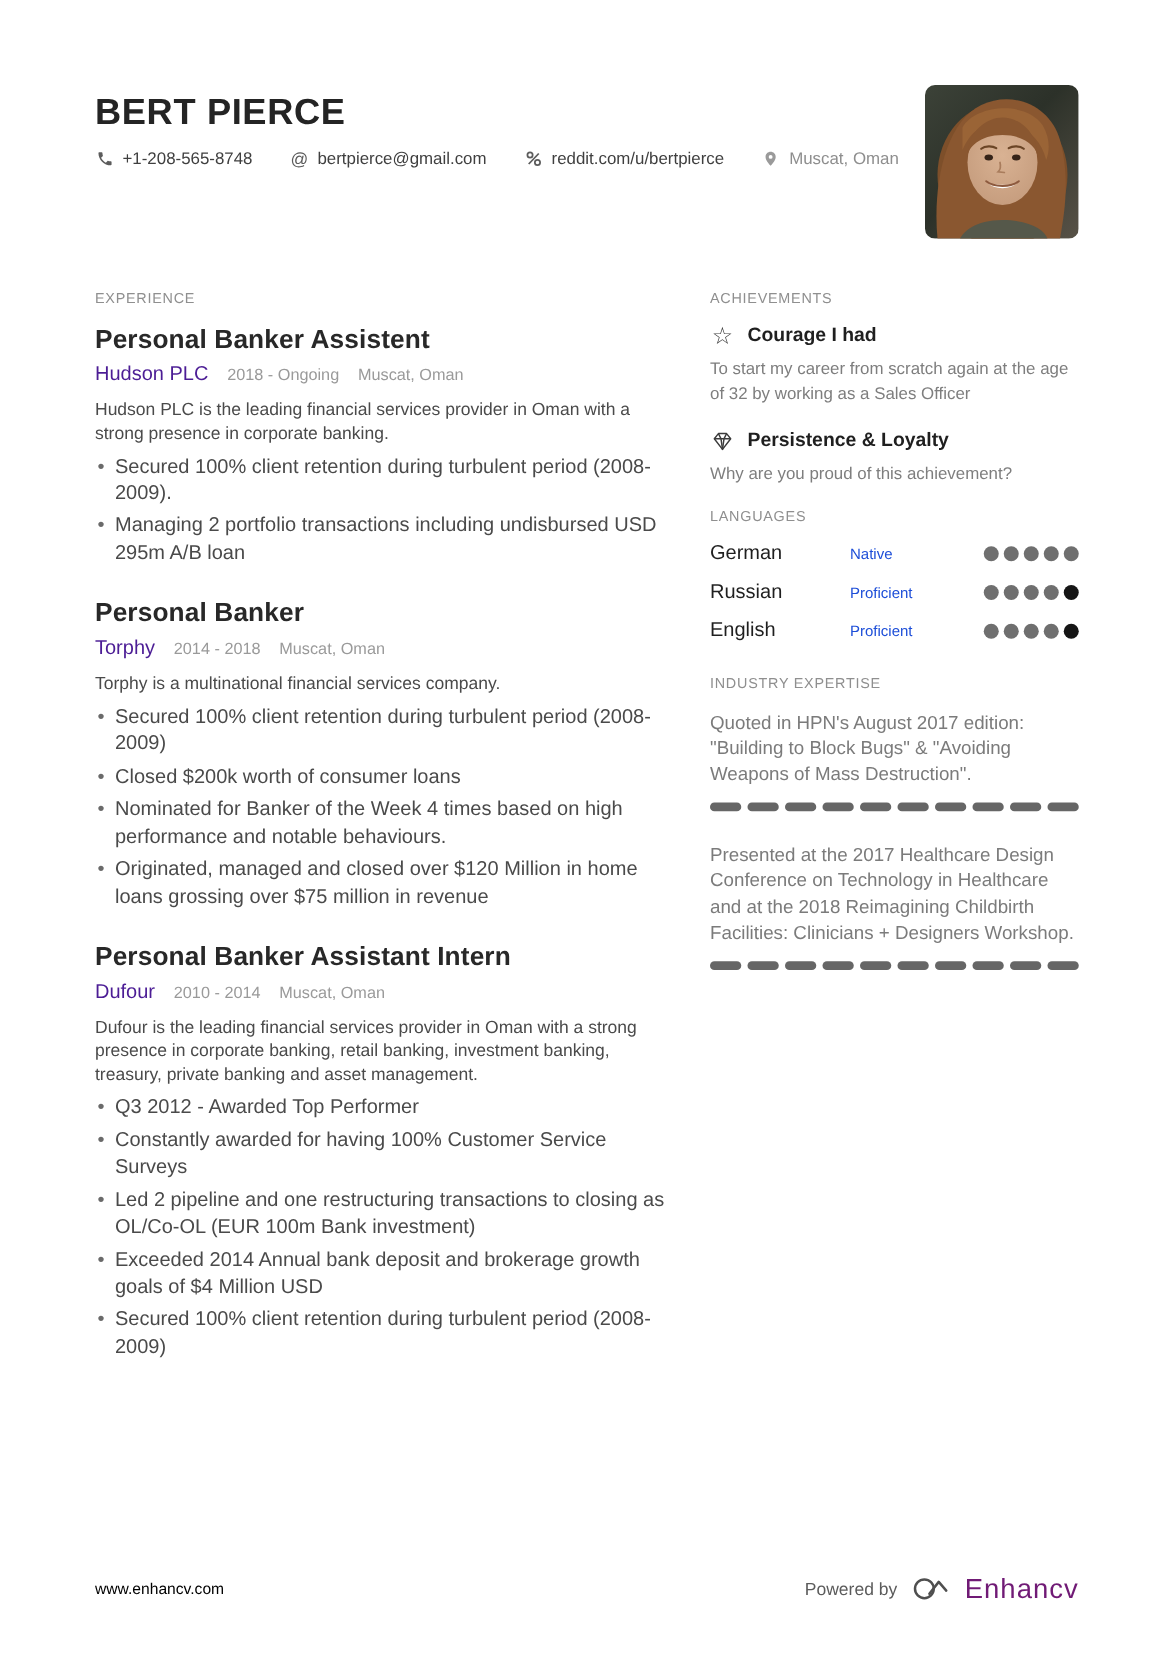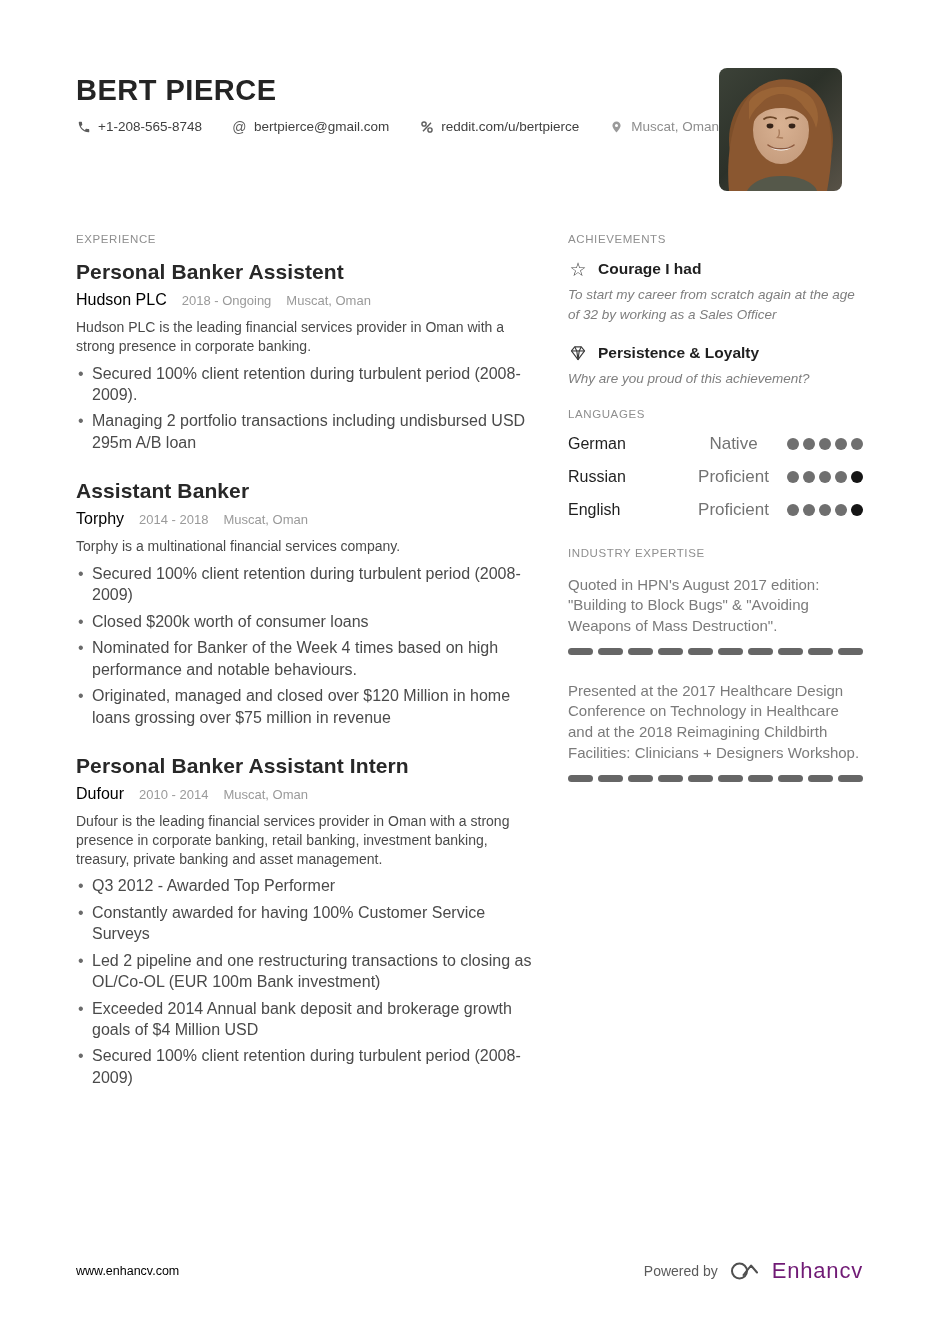--- a/index.html
+++ b/index.html
@@ -2,61 +2,61 @@
 <html><head>
 <meta charset="utf-8">
 <style>
   * { margin:0; padding:0; box-sizing:border-box; }
   html,body { background:#ffffff; }
   body { font-family:"Liberation Sans", sans-serif; color:#333; }
   .page { position:relative; width:940px; height:1330px; margin:0 auto; background:#fff; overflow:hidden; }
   .content { padding:68px 77px 0 76px; }
 
   
-  .header { display:flex; align-items:flex-start; }
+  .header { display:flex; justify-content:space-between; align-items:flex-start; }
   .name { font-size:29px; font-weight:700; color:#242424; letter-spacing:.5px; margin-top:6px; }
   .contact-row { display:flex; align-items:center; gap:30px; margin-top:12px; }
   .contact-item { display:flex; align-items:center; gap:7px; font-size:13.5px; color:#3f3f3f; }
   .contact-item.muted { color:#8e8e8e; }
   .cicon { display:inline-flex; align-items:center; justify-content:center; width:15px; height:15px; color:#5c5c5c; }
   .cicon svg { display:block; }
   .at-glyph { font-size:14px; color:#5c5c5c; }
   .photo { width:123px; height:123px; border-radius:8px; overflow:hidden; flex:0 0 auto; }
   .photo svg { display:block; }
 
   
   .cols { display:flex; gap:28px; margin-top:42px; }
   .col-left { width:464px; }
   .col-right { width:295px; }
   .section-label { font-size:11.5px; letter-spacing:.6px; color:#8f8f8f; font-weight:400; }
 
   
   .job { margin-top:15px; margin-bottom:26px; }
   .job-title { font-size:21px; font-weight:600; color:#282828; letter-spacing:.1px; }
   .job-meta { display:flex; align-items:baseline; gap:15px; margin-top:7px; }
-  .job-company { font-size:16px; color:#000000; }
+  .job-company { font-size:16px; color:#4c1d95; }
   .job-dates, .job-location { font-size:13px; color:#9a9a9a; }
   .job-summary { font-size:14px; color:#4a4a4a; line-height:1.34; margin-top:9px; }
   .job-bullets { list-style:none; margin-top:7px; }
   .job-bullets li { position:relative; padding-left:16px; font-size:16px; color:#4a4a4a; line-height:1.34; margin-bottom:5px; }
   .job-bullets li::before { content:"•"; position:absolute; left:2px; top:0; color:#6a6a6a; }
 
   
   .ach-item { margin-top:14px; margin-bottom:19px; }
   .ach-head { display:flex; align-items:center; gap:10px; }
   .ach-icon { width:20px; height:20px; color:#3c3c3c; display:inline-flex; align-items:center; justify-content:center; font-size:19px; }
   .ach-title { font-size:15.5px; font-weight:600; color:#1f1f1f; }
-  .ach-desc { font-size:13.5px; color:#7e7e7e; line-height:1.45; margin-top:6px;font-style:italic; }
+  .ach-desc { font-size:13.5px; color:#7e7e7e; line-height:1.45; margin-top:6px; }
 
   
   .lang-section { margin-top:16px; }
   .lang-rows { margin-top:14px; }
   .lang-row { display:flex; align-items:center; margin-bottom:13px; }
   .lang-name { width:112px; font-size:16px; color:#1f1f1f; }
-  .lang-level { flex:1; text-align:center; font-size:17px; color:#737373; }
+  .lang-level { flex:1; text-align:left; font-size:12px; color:#1d4ed8; }
   .lang-dots { display:flex; gap:4px; margin-left:auto; }
   .dot { width:12px; height:12px; border-radius:50%; background:#6f6f6f; }
   .dot.dark { background:#151515; }
 
   
   .exp-section { margin-top:27px; }
   .exp-item { margin-top:16px; margin-bottom:26px; }
   .exp-text { font-size:15px; color:#7b7b7b; line-height:1.38; }
   .pills { display:flex; justify-content:space-between; margin-top:11px; }
   .pill { width:25px; height:7px; border-radius:4px; background:#666; }
@@ -156,21 +156,21 @@
       <span class="job-location">Muscat, Oman</span>
     </div>
     <div class="job-summary">Hudson PLC is the leading financial services provider in Oman with a strong presence in corporate banking.</div>
     <ul class="job-bullets">
                 <li>Secured 100% client retention during turbulent period (2008-2009).</li>
                 <li>Managing 2 portfolio transactions including undisbursed USD 295m A/B loan</li>
               </ul>
   </div>
 
   <div class="job">
-    <div class="job-title">Assistant Banker</div>
+    <div class="job-title">Personal Banker</div>
     <div class="job-meta">
       <span class="job-company">Torphy</span>
       <span class="job-dates">2014 - 2018</span>
       <span class="job-location">Muscat, Oman</span>
     </div>
     <div class="job-summary">Torphy is a multinational financial services company.</div>
     <ul class="job-bullets">
                 <li>Secured 100% client retention during turbulent period (2008-2009)</li>
                 <li>Closed $200k worth of consumer loans</li>
                 <li>Nominated for Banker of the Week 4 times based on high performance and notable behaviours.</li>

